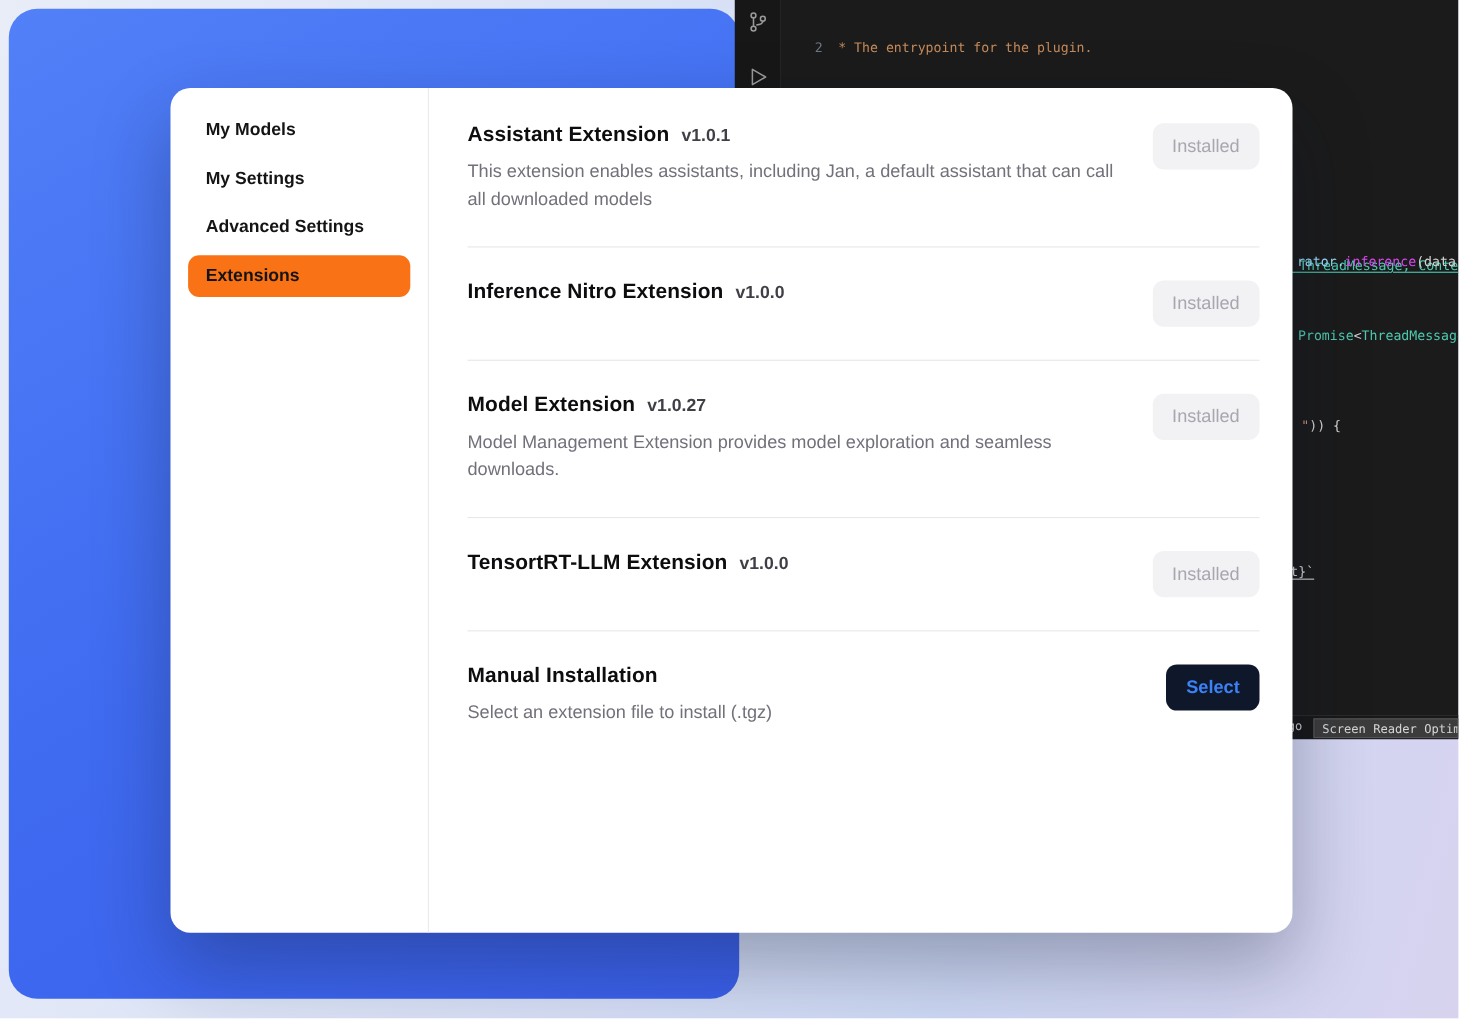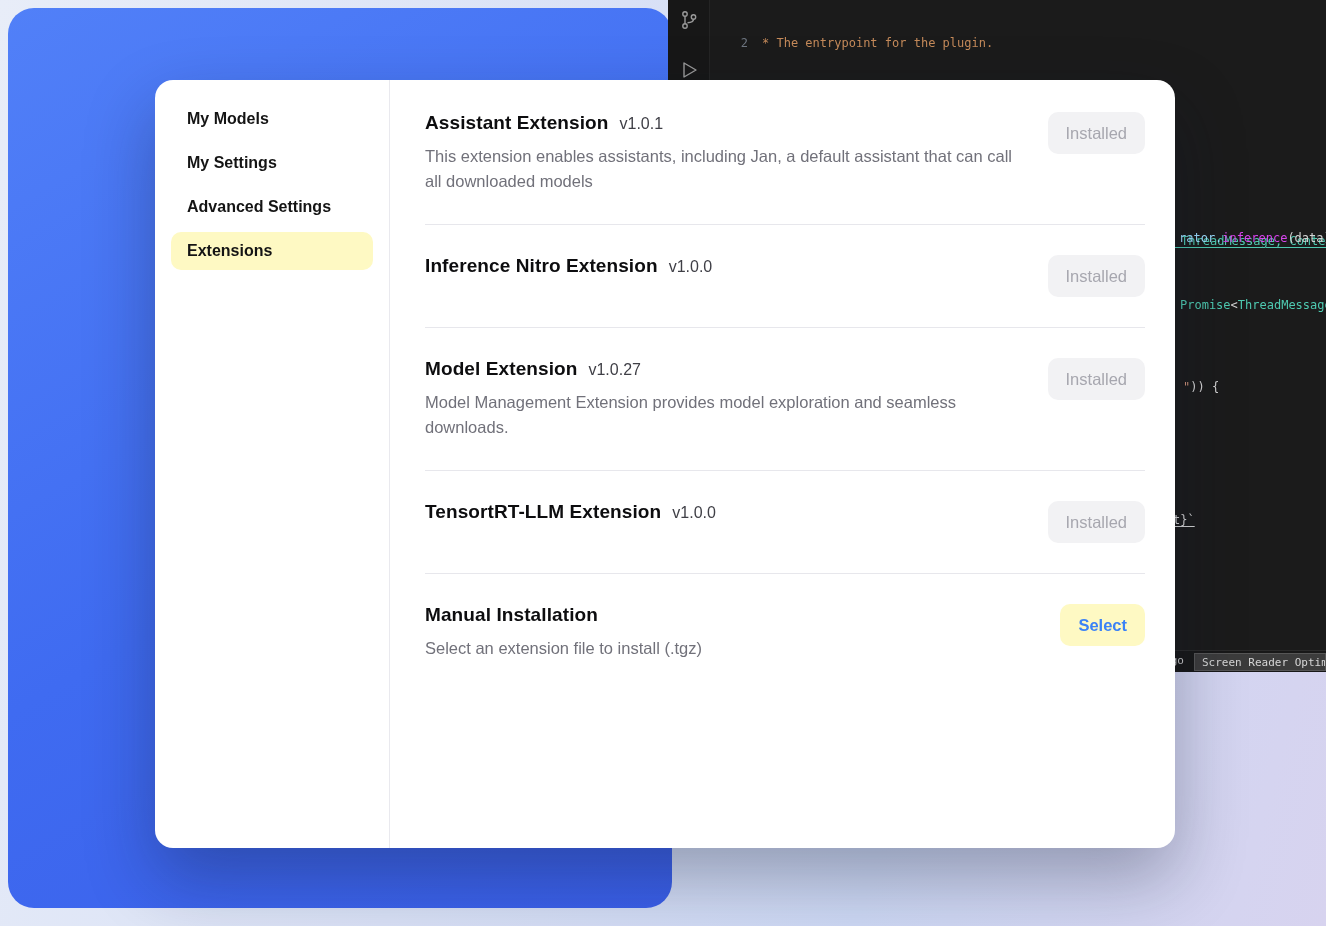--- a/index.html
+++ b/index.html
@@ -71,45 +71,45 @@
   }
 
   .sidebar {
     width:235px; flex:0 0 235px; border-right:1px solid #e9e9ee;
     padding:20px 16px 0 16px;
   }
   .side-item {
     padding:10px 16px; margin-bottom:6px; border-radius:10px;
     font-size:16px; font-weight:700; color:#141414; cursor:pointer;
   }
-  .side-item.active { background:#fef9c3; }
+  .side-item.active { background:#f97316; }
 
   .main { flex:1; padding:32px 30px 16px 35px; }
 
   .row {
     display:flex; justify-content:space-between; align-items:flex-start; gap:24px;
     padding:30px 0; border-bottom:1px solid #e7e7ec;
   }
   .row.first { padding-top:0; }
   .row.last  { border-bottom:none; }
 
   .row-text { max-width:600px; }
   .ext-title { display:flex; align-items:baseline; gap:11px; }
   .ext-name { font-size:19px; font-weight:700; color:#0d0d0f; letter-spacing:.1px; }
-  .ext-version { font-size:16px; font-weight:400; color:#3f3f46; }
+  .ext-version { font-size:16px; font-weight:700; color:#3f3f46; }
   .ext-desc { margin-top:10px; font-size:16.5px; line-height:25px; color:#71717a; }
   .ext-desc a { color:#2563eb; text-decoration:none; cursor:pointer; }
 
   .btn {
     flex:0 0 auto; border:none; border-radius:10px; cursor:pointer;
     font-family:"Liberation Sans", sans-serif; font-size:16.5px;
     padding:11px 18px; line-height:20px;
   }
   .btn-installed { background:#f2f2f4; color:#a7a7af; font-weight:500; }
-  .btn-select    { background:#fef9c3; color:#3b82f6; font-weight:700; }
+  .btn-select    { background:#0f172a; color:#3b82f6; font-weight:700; }
 </style>
 </head>
 <body>
 
 <div class="stage">
 
   <div class="blue-panel"></div>
 
   <div class="editor">
     <div class="activity-bar">

